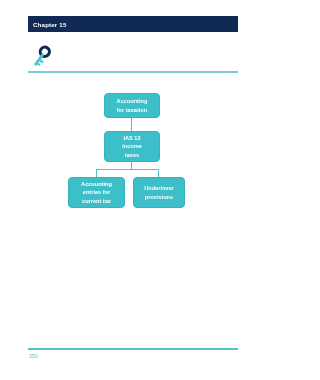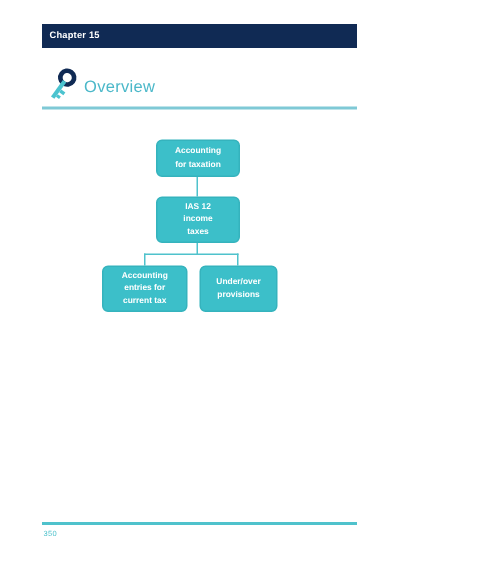--- a/index.html
+++ b/index.html
@@ -208,21 +208,20 @@
       <svg width="26" height="26" viewBox="0 0 26 26" xmlns="http://www.w3.org/2000/svg">
         <g transform="rotate(36 13 13)">
           <circle cx="13" cy="6.5" r="4.6" fill="none" stroke="#102a54" stroke-width="3.1"></circle>
           <circle cx="13" cy="6.5" r="1.5" fill="#ffffff"></circle>
           <rect x="11.6" y="9.5" width="2.8" height="13.5" fill="#4bc3cf"></rect>
           <rect x="14.4" y="15.2" width="3.4" height="2.3" fill="#4bc3cf"></rect>
           <rect x="14.4" y="19.2" width="2.6" height="2.1" fill="#4bc3cf"></rect>
         </g>
       </svg>
     </span>
-    <span id="overview-title">Overview</span>
   </div>
   <div id="overview-rule"></div>
 
   <div id="flowchart">
 
     <div class="connector" id="conn-v-top"></div>
     <div class="connector" id="conn-v-mid"></div>
     <div class="connector" id="conn-h-bus"></div>
     <div class="connector" id="conn-v-left"></div>
     <div class="connector" id="conn-v-right"></div>

